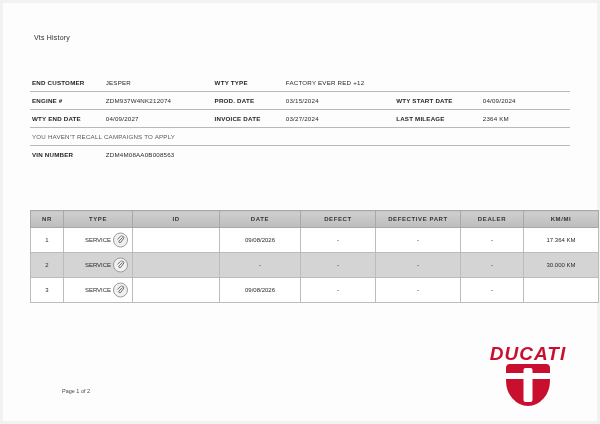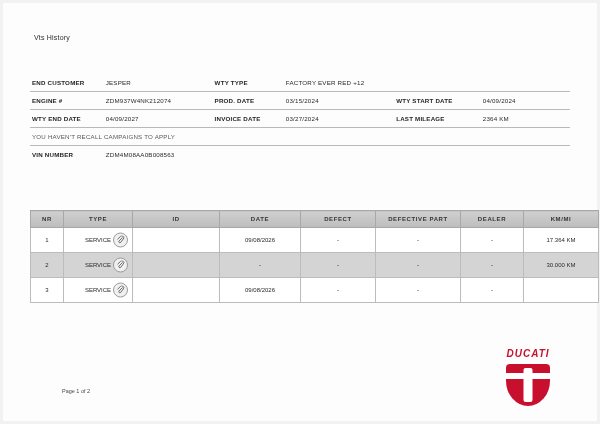--- a/index.html
+++ b/index.html
@@ -149,21 +149,21 @@
     right: 24px;
     bottom: 16px;
     width: 96px;
     height: 62px;
     text-align: center;
   }
   .logo .wordmark {
     font-family: "Liberation Sans", sans-serif;
     font-weight: bold;
     font-style: italic;
-    font-size: 10px;
+    font-size: 19px;
     letter-spacing: 1px;
     color: #c8102e;
     line-height: 16px;
   }
   .logo .shield {
     margin: 2px auto 0 auto;
     width: 44px;
     height: 42px;
     background: #c8102e;
     border-radius: 4px 4px 50% 50% / 4px 4px 60% 60%;

